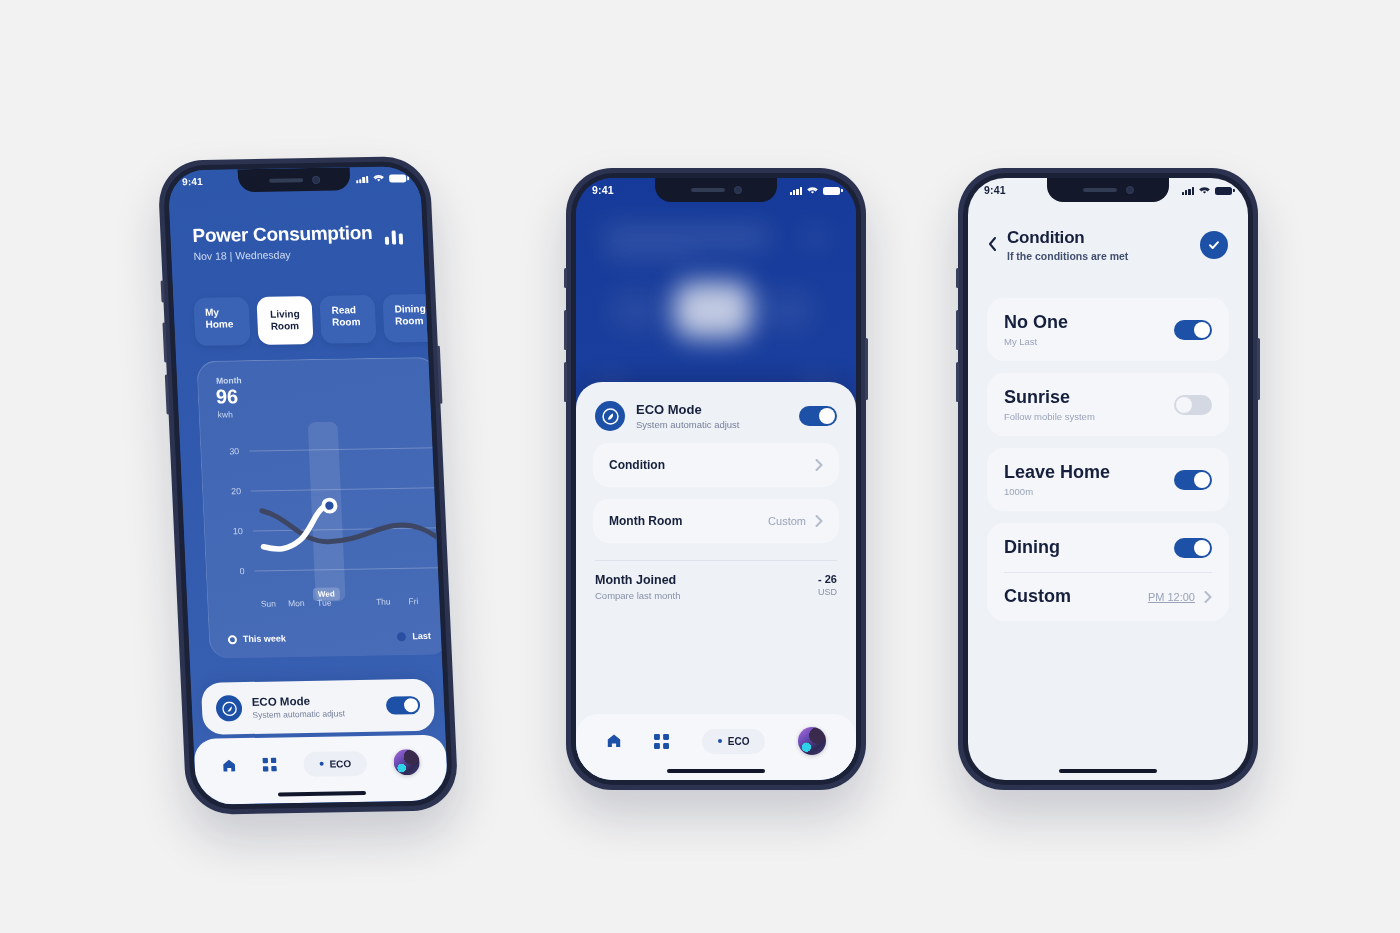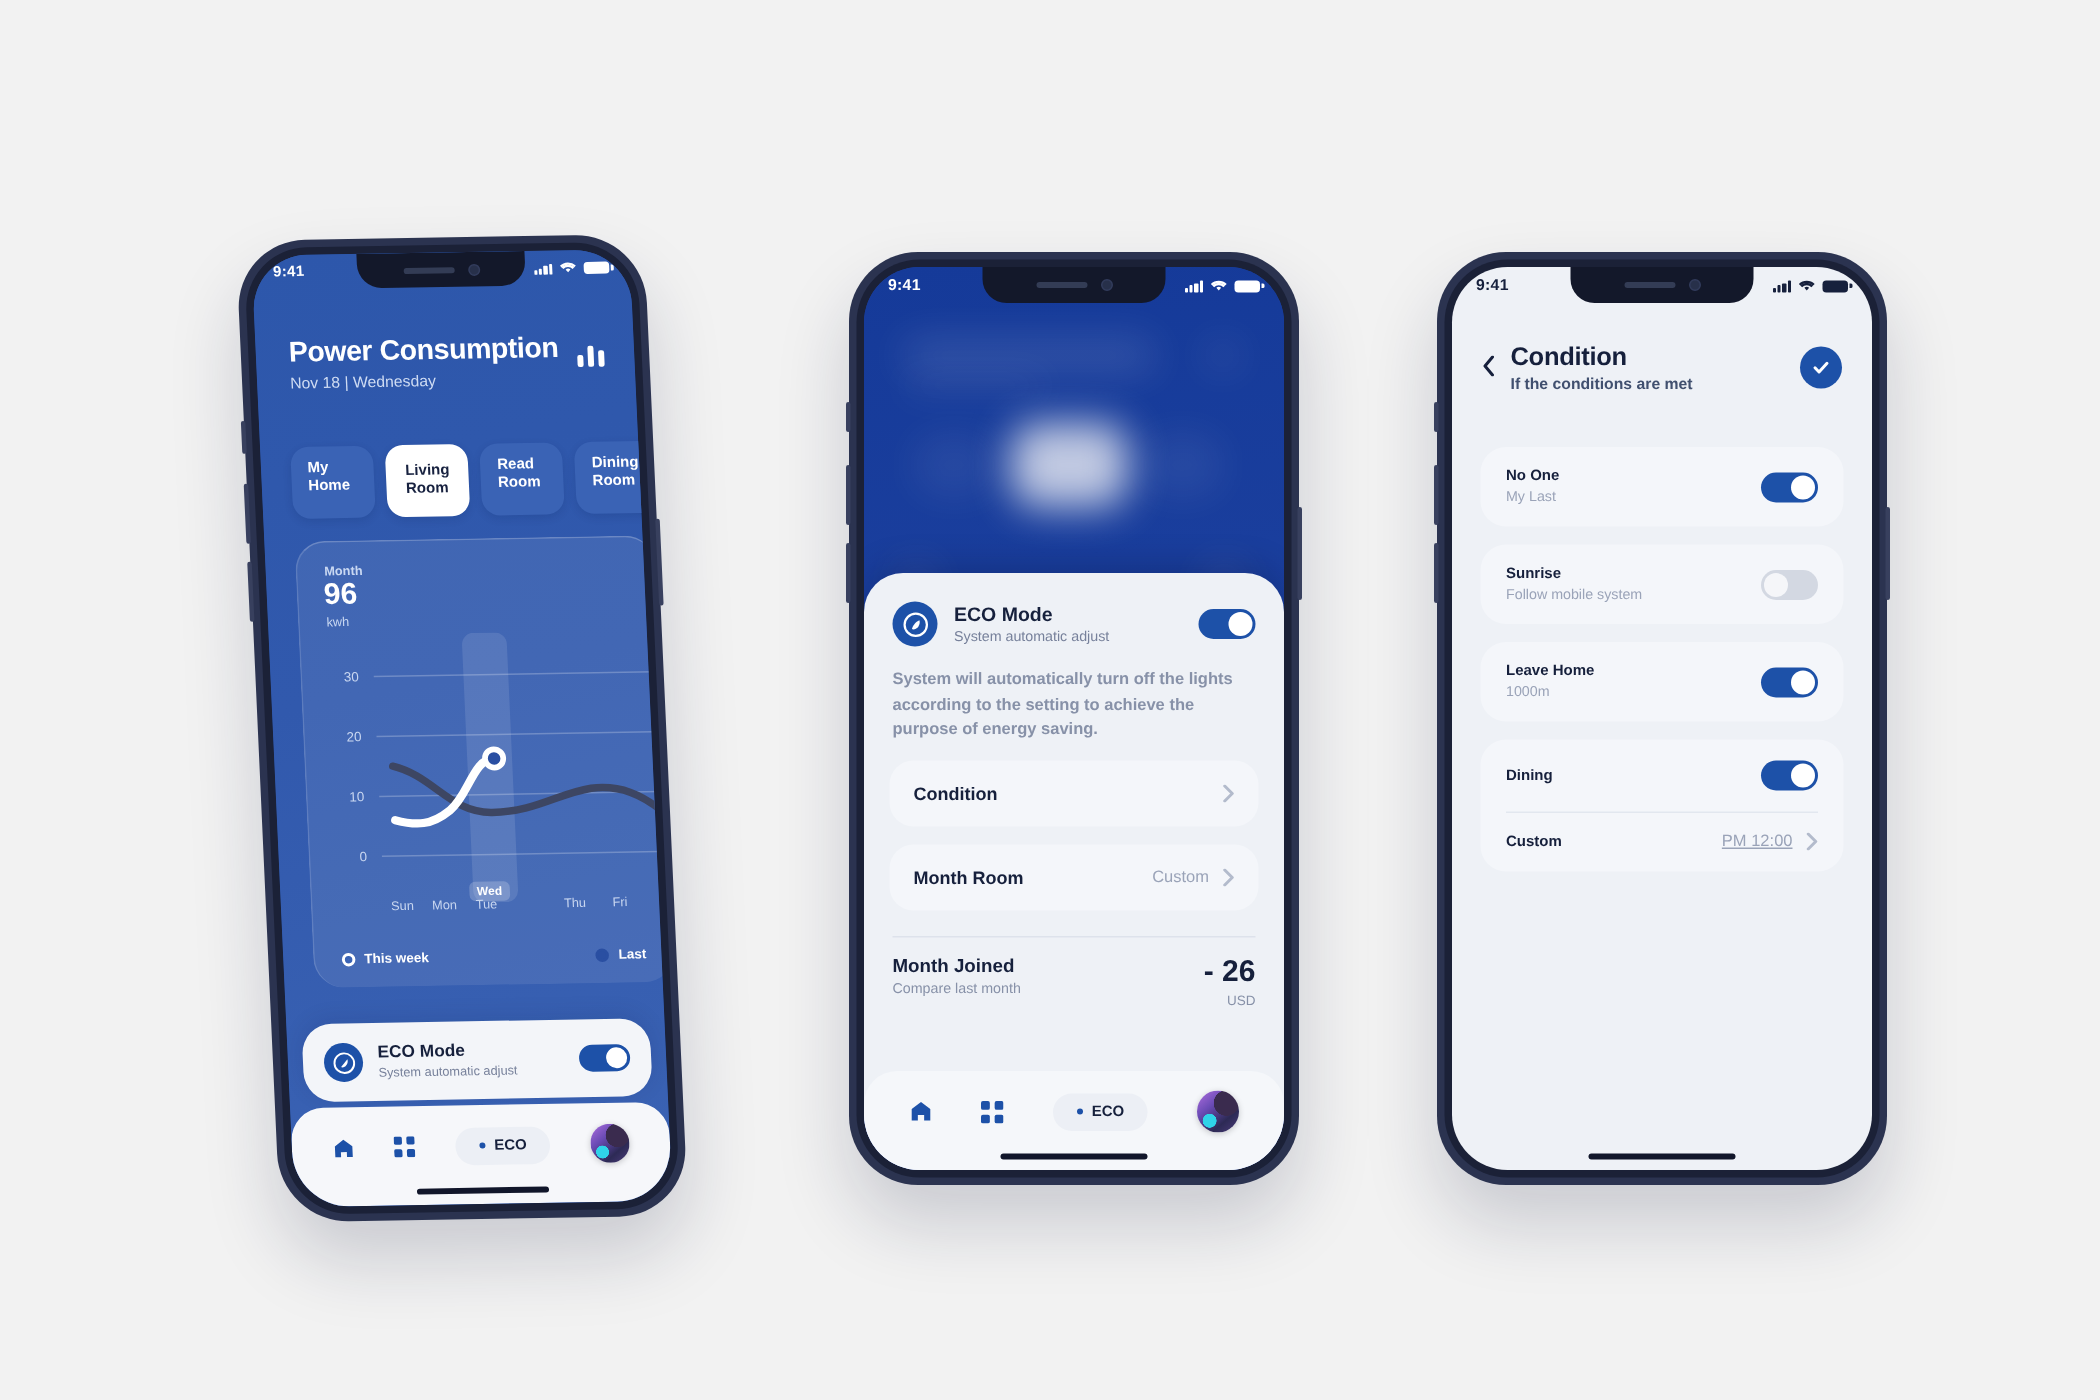--- a/index.html
+++ b/index.html
@@ -172,36 +172,36 @@
     margin: 0 17px; margin-top: 12px; background:#f4f6fa; border-radius: 16px;
     padding: 15px 16px; display:flex; align-items:center; justify-content: space-between;
   }
   .p2-row .lbl { font-size: 12px; font-weight: bold; color:#16203c; }
   .p2-row .rt { display:flex; align-items:center; gap: 9px; font-size: 11px; color:#9aa3b8; }
   .chev { display:block; }
   .p2-div { margin: 17px 19px 0; height:1px; background:#dde2eb; }
   .p2-expect { padding: 12px 19px 0; display:flex; align-items:flex-start; justify-content: space-between; }
   .me-t { font-size: 12.5px; font-weight: bold; color:#16203c; }
   .me-s { font-size: 9.5px; color:#8791a8; margin-top: 3px; }
-  .me-v { font-size: 20px; font-weight: bold; color:#16203c; text-align:right; }
+  .me-v { font-size: 11px; font-weight: bold; color:#16203c; text-align:right; }
   .me-u { font-size: 9px; color:#8791a8; text-align:right; margin-top: 2px; }
 
   
   #phone3 { left: 958px; top: 168px; width: 300px; height: 622px; }
   #phone3 .screen { background: #eef1f6; }
   .p3-head { position:absolute; top: 50px; left: 0; right: 0; padding: 0 20px; display:flex; align-items:center; }
   .p3-back { font-size: 17px; color:#16203c; font-weight: bold; line-height:1; margin-right: 10px; }
   .p3-titles { flex: 1; }
   .p3-t { font-size: 17px; font-weight: bold; color:#16203c; letter-spacing:-.2px; }
   .p3-s { font-size: 10.5px; font-weight: bold; color:#41506f; margin-top: 2px; }
   .p3-check { width: 28px; height: 28px; border-radius:50%; background:#1d51a8; display:flex; align-items:center; justify-content:center; }
   .p3-list { position:absolute; top: 120px; left: 19px; right: 19px; }
   .p3-card { background:#f4f6fa; border-radius: 17px; padding: 14px 17px; margin-bottom: 12px; }
   .p3-line { display:flex; align-items:center; justify-content:space-between; }
-  .p3-l { font-size: 10px; font-weight: bold; color:#16203c; }
+  .p3-l { font-size: 18px; font-weight: bold; color:#16203c; }
   .p3-sl { font-size: 9.5px; color:#9aa3b8; margin-top: 3px; }
   .p3-inner-div { height:1px; background:#e2e7ef; margin: 14px 0 13px; }
   .p3-val { font-size: 11px; color:#9aa3b8;text-decoration:underline; }
 </style>
 </head>
 <body>
 
 <div class="stage">
 
   <div class="phone" id="phone1">
@@ -403,21 +403,20 @@
             </span>
             <span class="eco-tx">
               <span class="eco-t" style="display:block;font-size:13px">ECO Mode</span>
               <span class="eco-s" style="display:block;font-size:9.5px">System automatic adjust</span>
             </span>
             <span class="toggle" style="width:38px;height:20px">
                 <span class="knob" style="width:16px;height:16px"></span>
               </span>
           </div>
 
-          <div class="p2-desc">System will automatically turn off the lights according to the setting to achieve the purpose of energy saving.</div>
 
           <div class="p2-row">
             <span class="lbl">Condition</span>
             <span class="rt">
               <span></span>
               <svg class="chev" width="8" height="12" viewBox="0 0 8 12">
                   <path d="M1.5 1 6.5 6 1.5 11" fill="none" stroke="#b3bbcc" stroke-width="2" stroke-linecap="round" stroke-linejoin="round"></path>
                 </svg>
             </span>
           </div>

